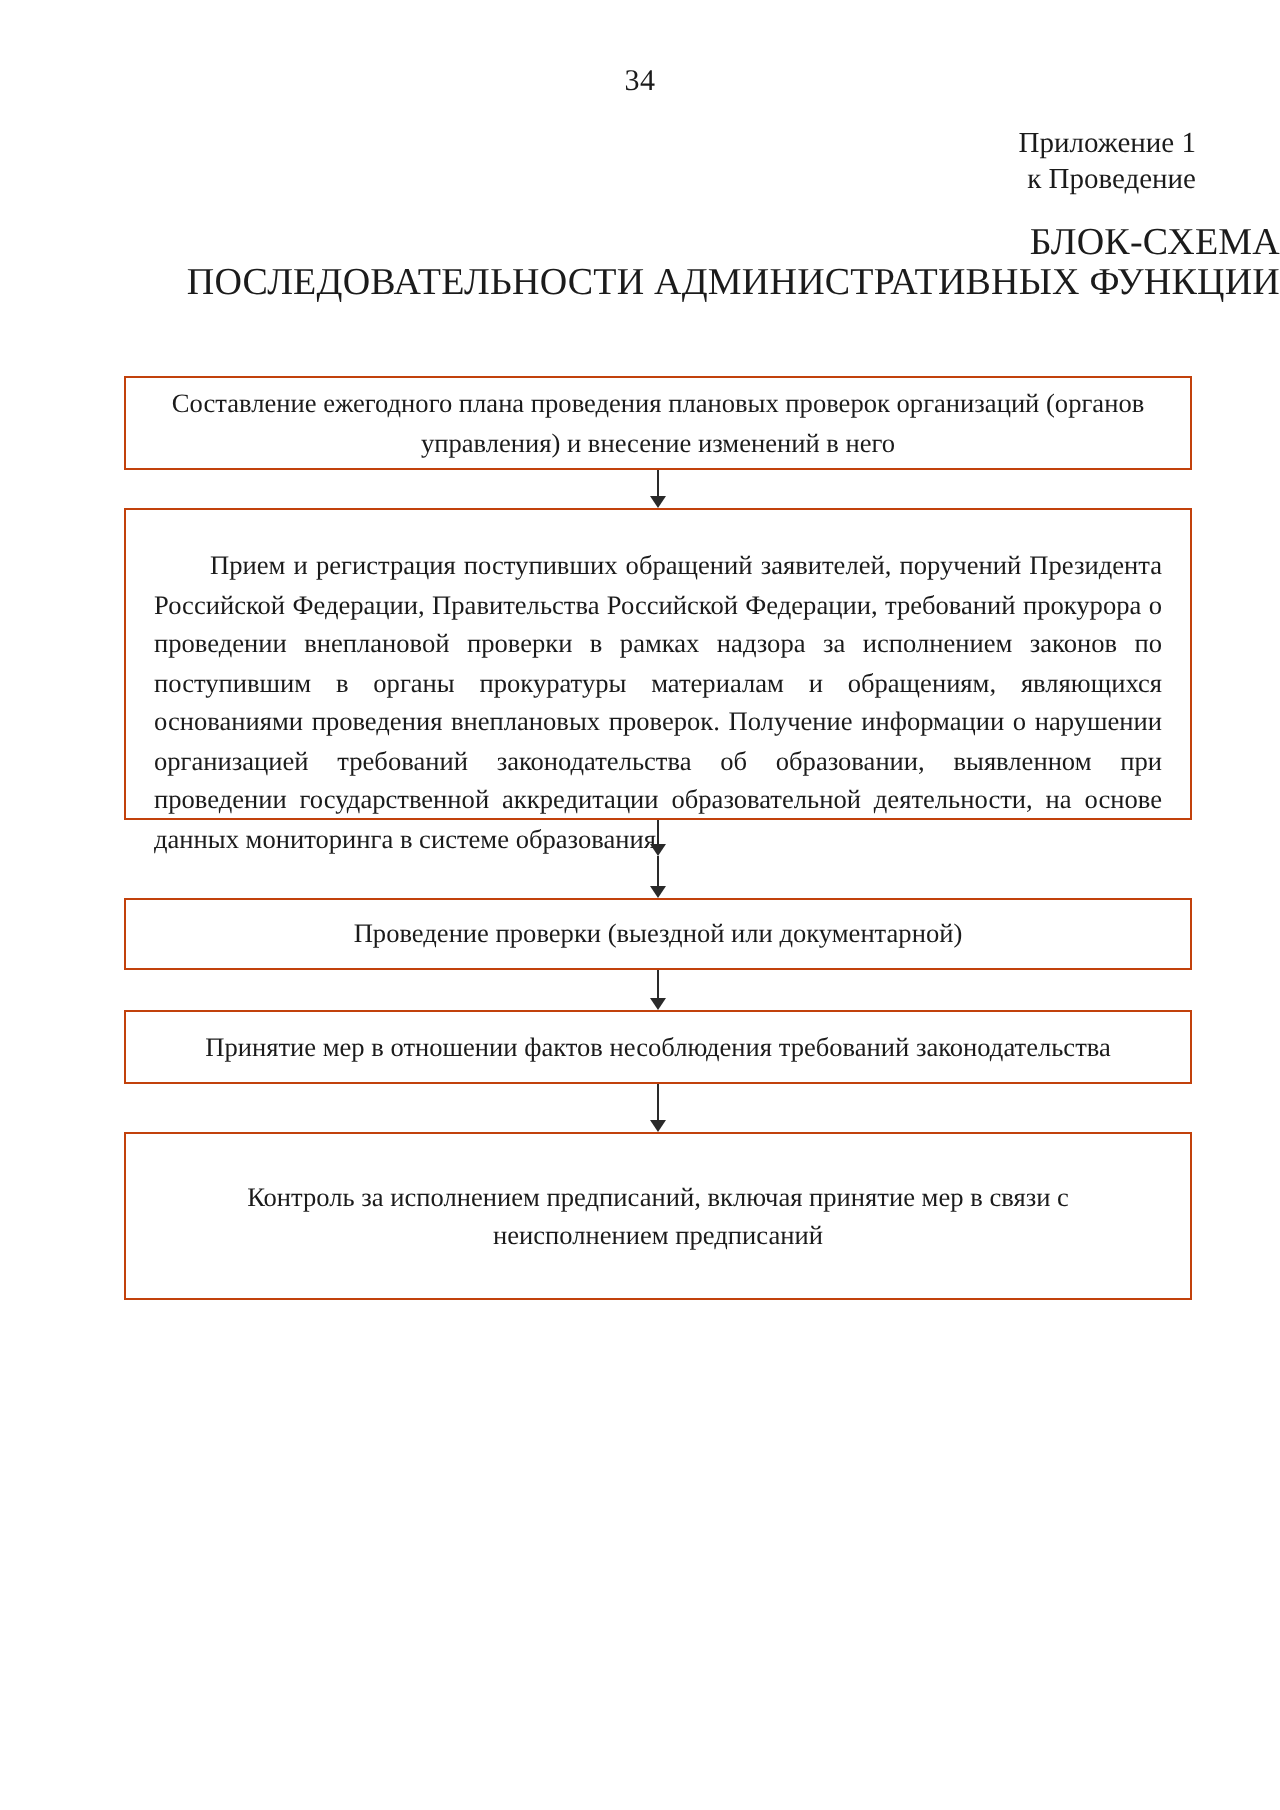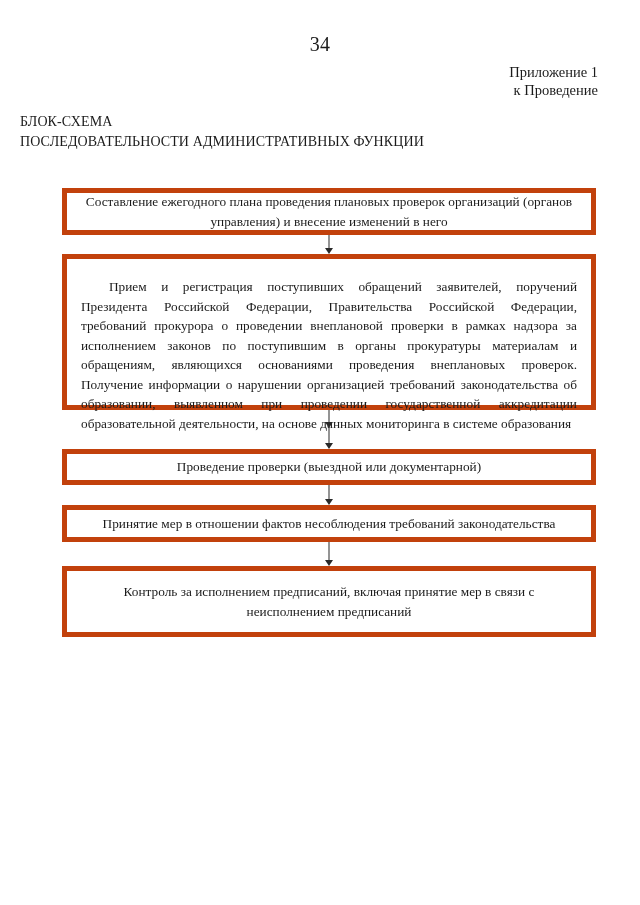--- a/index.html
+++ b/index.html
@@ -23,60 +23,60 @@
     height: 905px;
   }
 
   
   .page-number {
     position: absolute;
     left: 0;
     top: 33px;
     width: 640px;
     text-align: center;
-    font-size: 20px;
+    font-size: 15px;
     letter-spacing: 0.2px;
   }
 
   .appendix {
     position: absolute;
     right: 42px;
     top: 63px;
     text-align: right;
     font-size: 14.5px;
     line-height: 18px;
   }
   .appendix div { white-space: nowrap; text-align: right; }
 
   
   .doc-title {
     position: absolute;
     left: 20px;
     top: 112px;
     width: 620px;
-    text-align: left;
-    font-size: 14px;
+    text-align: right;
+    font-size: 19px;
     line-height: 19.5px;
     letter-spacing: 0.1px;
     font-family: Liberation Serif, serif;
   }
   .doc-title div { white-space: nowrap; }
 
   
   .flow {
     position: absolute;
     left: 62px;
     top: 188px;
     width: 534px;
   }
 
   .node {
     position: relative;
     box-sizing: border-box;
-    border: 5px solid #c2410c;
+    border: 1px solid #c2410c;
     background: #ffffff;
     width: 534px;
     display: flex;
     align-items: center;
     justify-content: center;
   }
 
   .node-text {
     display: block;
     width: 100%;
@@ -97,21 +97,21 @@
     padding: 0 14px;
     hyphens: none;
   }
 
   
   .node-1 { height: 47px; }
   .node-2 { height: 156px; align-items: flex-start; padding-top: 18px; }
   .node-3 { height: 35px; }
   .node-4 { height: 36px; }
   .node-5 { height: 37px; }
-  .node-6 { height: 71px; align-items: center; }
+  .node-6 { height: 84px; align-items: center; }
 
   .node-5 .node-text { padding: 0 8px; }
 
   
   .connector {
     position: relative;
     width: 534px;
     display: block;
   }
   .connector .stem {

